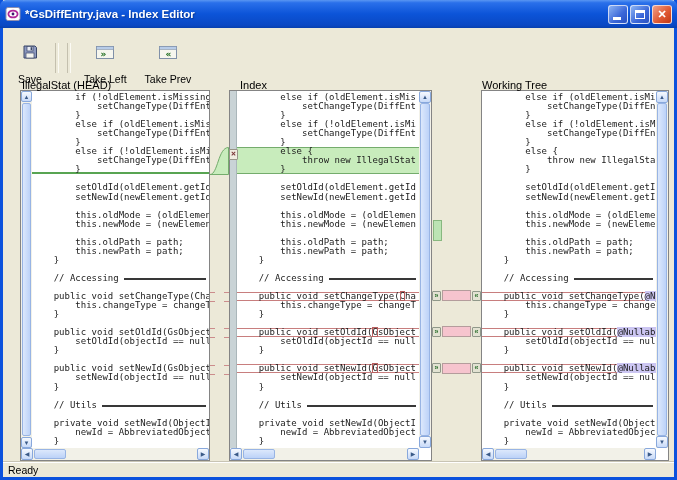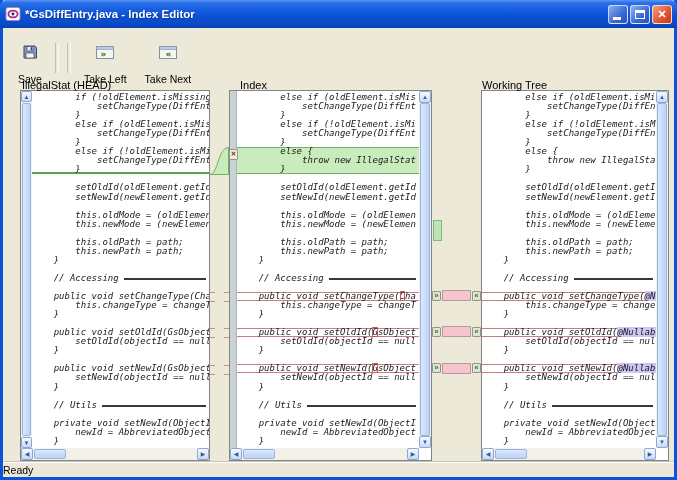--- a/index.html
+++ b/index.html
@@ -32,21 +32,21 @@
   .wsicon{display:flex;flex-direction:column;align-items:center;justify-content:center;font-family:"DejaVu Serif",serif;font-style:italic;font-size:6.5px;line-height:5px;color:#3a3a3a;}
   .wsicon .eq{color:#c03030;font-weight:bold;font-style:normal;}
   
   .phdr{position:absolute;top:79px;font-size:11px;color:#000;z-index:10;}
   
   .panel{position:absolute;top:90px;height:371px;background:#fff;border:1px solid #848484;box-sizing:border-box;z-index:5;}
   .p0{left:20px;width:190px;}
   .p1{left:229px;width:203px;}
   .p2{left:481px;width:188px;}
   .code{position:absolute;top:0;bottom:12px;background:#fff;overflow:hidden;padding-top:2px;cursor:text;
-    font-family:"DejaVu Sans Mono",monospace;font-size:9px;color:#1a1a1a;font-style:italic;}
+    font-family:"DejaVu Sans Mono",monospace;font-size:9px;color:#1a1a1a;}
   .p0 .code{left:11px;right:0;}
   .p1 .code{left:7px;right:12px;}
   .p2 .code{left:0;right:12px;}
   .line{height:9.05px;line-height:9.05px;white-space:pre;}
   .line.rule{display:flex;}
   .rfill{flex:1 1 auto;border-top:2px solid #383838;margin:4px 3px 0 0;}
   .hl-green{background:#c8ecbc;}
   .edge-top{box-shadow:inset 0 1px 0 #74ac6c;}
   .edge-bottom{box-shadow:inset 0 -1px 0 #74ac6c;}
   .ins-after{box-shadow:inset 0 -2px 0 #58a452;}
@@ -79,21 +79,21 @@
   .stub.l{left:0;}
   .stub.r{right:0;}
   .connector{position:absolute;left:0;width:49px;height:15px;display:flex;align-items:center;}
   .cbtn{width:9px;height:10px;font-size:7px;line-height:8px;text-align:center;background:#e2e2d2;border:1px solid #90988a;border-radius:1px;box-sizing:border-box;color:#2a6e2a;font-weight:bold;}
   .cbar{flex:1;height:11px;background:#f6c4ce;border:1px solid #b49c9c;box-sizing:border-box;margin:0 1px;}
   .green-marker{position:absolute;left:1px;top:130px;width:9px;height:21px;background:#bce4b4;border:1px solid #88b880;box-sizing:border-box;}
   .xbtn{position:absolute;left:229px;top:149px;width:9px;height:11px;z-index:12;background:#f0ece0;border:1px solid #989488;border-radius:1px;box-sizing:border-box;
     font-size:6.5px;line-height:8px;text-align:center;color:#7a3636;font-weight:bold;}
   
   .statusbar{position:absolute;left:3px;right:3px;bottom:3px;height:16px;background:#ece9d8;border-top:1px solid #c8c4b4;box-shadow:inset 0 1px 0 #ffffff;
-    display:flex;align-items:center;box-sizing:border-box;z-index:40;}
+    display:flex;align-items:center;padding-left:5px;box-sizing:border-box;z-index:40;}
   .statusbar span{font-size:10.5px;color:#000;}
 </style>
 </head>
 <body>
 
 <div class="window">
 
   <div class="titlebar">
     <span class="app-icon">
       <svg width="16" height="16" viewBox="0 0 16 16">
@@ -142,21 +142,21 @@
       <span class="tlabel">Take Left</span>
     </div>
     <div class="tbtn">
       <span class="ticon">
         <svg width="18" height="13" viewBox="0 0 18 13">
           <rect x="0.5" y="0.5" width="17" height="12" fill="#f6f6ee" stroke="#8090a8"></rect>
           <rect x="0.5" y="0.5" width="17" height="2.8" fill="#b8cce8" stroke="#8090a8" stroke-width="0.6"></rect>
           <text x="6.5" y="10.5" font-size="9" font-weight="bold" fill="#1a6a1a" font-family="DejaVu Sans, sans-serif">«</text>
         </svg>
       </span>
-      <span class="tlabel">Take Next</span>
+      <span class="tlabel">Take Prev</span>
     </div>
   </div>
 
   <span class="phdr" style="left:22px">IllegalStat (HEAD)</span>
   <span class="phdr" style="left:240px">Index</span>
   <span class="phdr" style="left:482px">Working Tree</span>
 
   <div class="panel p0">
     <div class="vscroll">
       <span class="sb-btn sb-up">▲</span>

